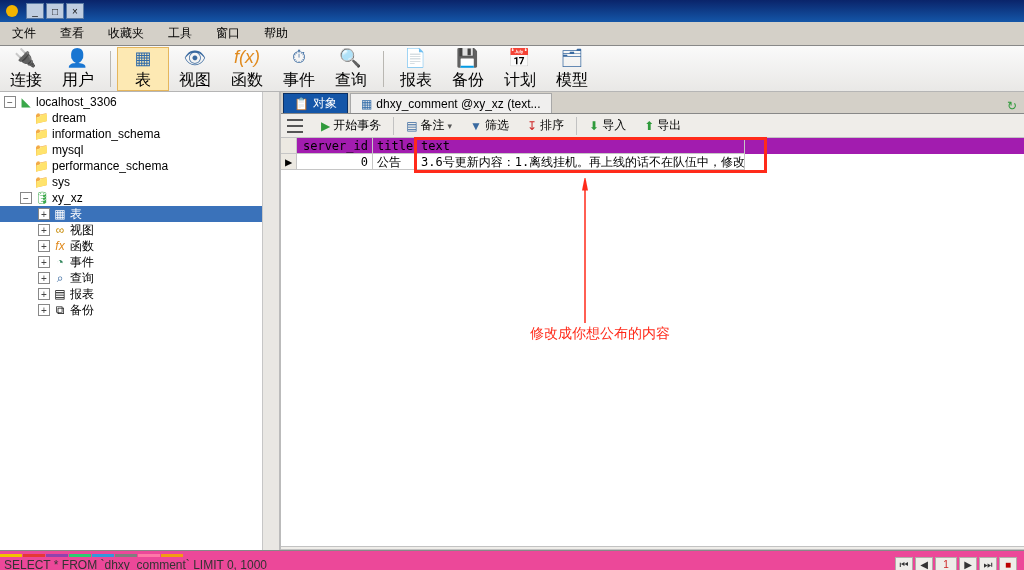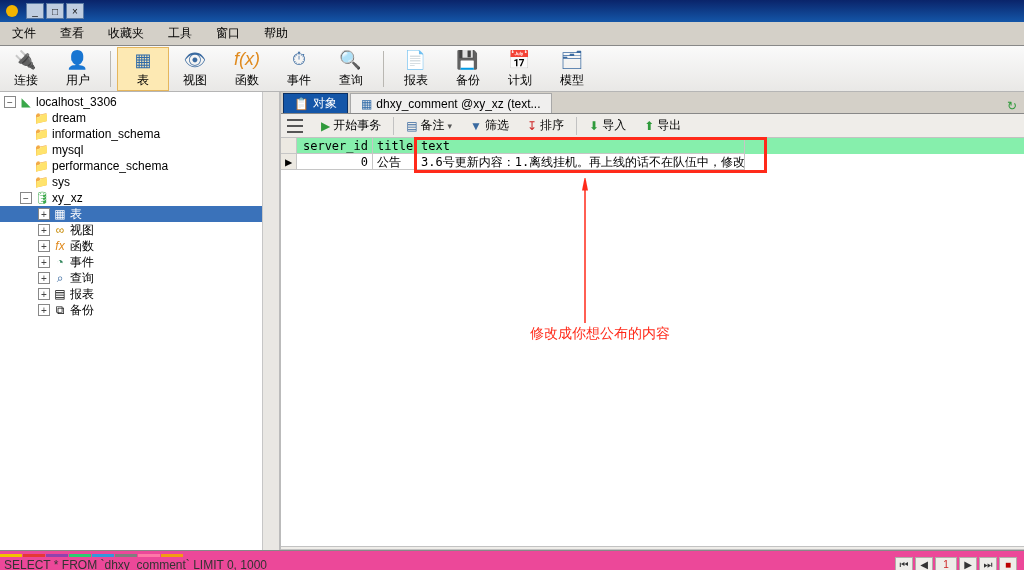--- a/index.html
+++ b/index.html
@@ -12,21 +12,21 @@
 .winbtns { display: flex; }
 .winbtns div { width: 18px; height: 16px; background: #bfcde0; border: 1px solid #5a7aa5; margin-left: 2px; display: flex; align-items: center; justify-content: center; font-size: 10px; color: #111; cursor: default; }
 
 
 .menubar { height: 24px; background: #d4d0c8; border-bottom: 1px solid #888; display: flex; align-items: center; }
 .menubar .menu { padding: 4px 12px; cursor: default; }
 
 
 .toolbar { height: 46px; background: linear-gradient(#fafafa,#e9e8e6); border-bottom: 1px solid #b5b5b5; display: flex; align-items: center; }
 .tbtn { width: 52px; height: 44px; display: flex; flex-direction: column; align-items: center; justify-content: center; cursor: default; }
-.tbtn .lab { font-size: 12px; margin-top: 1px; }
+.tbtn .lab { font-size: 16px; margin-top: 1px; }
 .tbtn svg,.tbtn .glyph { width: 22px; height: 22px; display: flex; align-items: center; justify-content: center; font-size: 18px; color: #3a6aa0; }
 .sep { width: 1px; height: 36px; background: #b9b7b2; margin: 0 6px; }
 
 
 .body { display: flex; height: 458px; }
 .sidebar { width: 280px; border-right: 1px solid #bbb; background: #fff; overflow: auto; position: relative; }
 .sidebar-inner { padding: 2px 0 0 0; }
 .node { display: flex; align-items: center; height: 16px; padding-left: 4px; cursor: default; white-space: nowrap; }
 .node .exp { width: 12px; height: 12px; text-align: center; line-height: 11px; font-size: 10px; color: #444; border:1px solid #888; margin-right: 2px; background:#fff; }
 .node .exp.blank { border: none; }
@@ -45,21 +45,21 @@
 
 .actionbar { height: 24px; background: #efede9; border-bottom: 1px solid #c2c2c2; display: flex; align-items: center; padding-left: 6px; gap: 6px; }
 .actionbar .ab { display: flex; align-items: center; padding: 2px 6px; cursor: default; }
 .actionbar .ab svg,.actionbar .ab .glyph { margin-right: 3px; }
 .actionbar .hamb { width:16px; height:14px; display:flex; flex-direction:column; justify-content:space-between; margin-right:6px; }
 .actionbar .hamb span { height:2px; background:#555; }
 .ab-drop::after { content:"▾"; margin-left:3px; font-size:9px; color:#555; }
 
 .grid { position: relative; flex: 1; background: #fff; }
 .grid .rowhead, .grid .headcell, .grid .cell { border-right: 1px solid #c6c6c6; border-bottom: 1px solid #c6c6c6; padding: 1px 4px; height: 16px; line-height: 14px; font-size: 12px; font-family: Consolas, monospace; }
-.grid-head { display: flex; background: #86efac; align-items: center; }
+.grid-head { display: flex; background: #a21caf; align-items: center; }
 .grid-row { display: flex; }
 .rowhead { width: 16px; background: #ece9e2; text-align:center; }
 .col-server { width: 76px; text-align: right; }
 .col-title { width: 44px; }
 .col-text { width: 328px; }
 
 .redbox { position: absolute; border: 3px solid #ff2a1a; left: 414px; top: 137px; width: 353px; height: 36px; pointer-events: none; }
 .arrow-svg { position:absolute; left:570px; top:178px; pointer-events:none; }
 .annot { position: absolute; left: 530px; top: 325px; color: #ff2a1a; font-size: 14px; }
 

